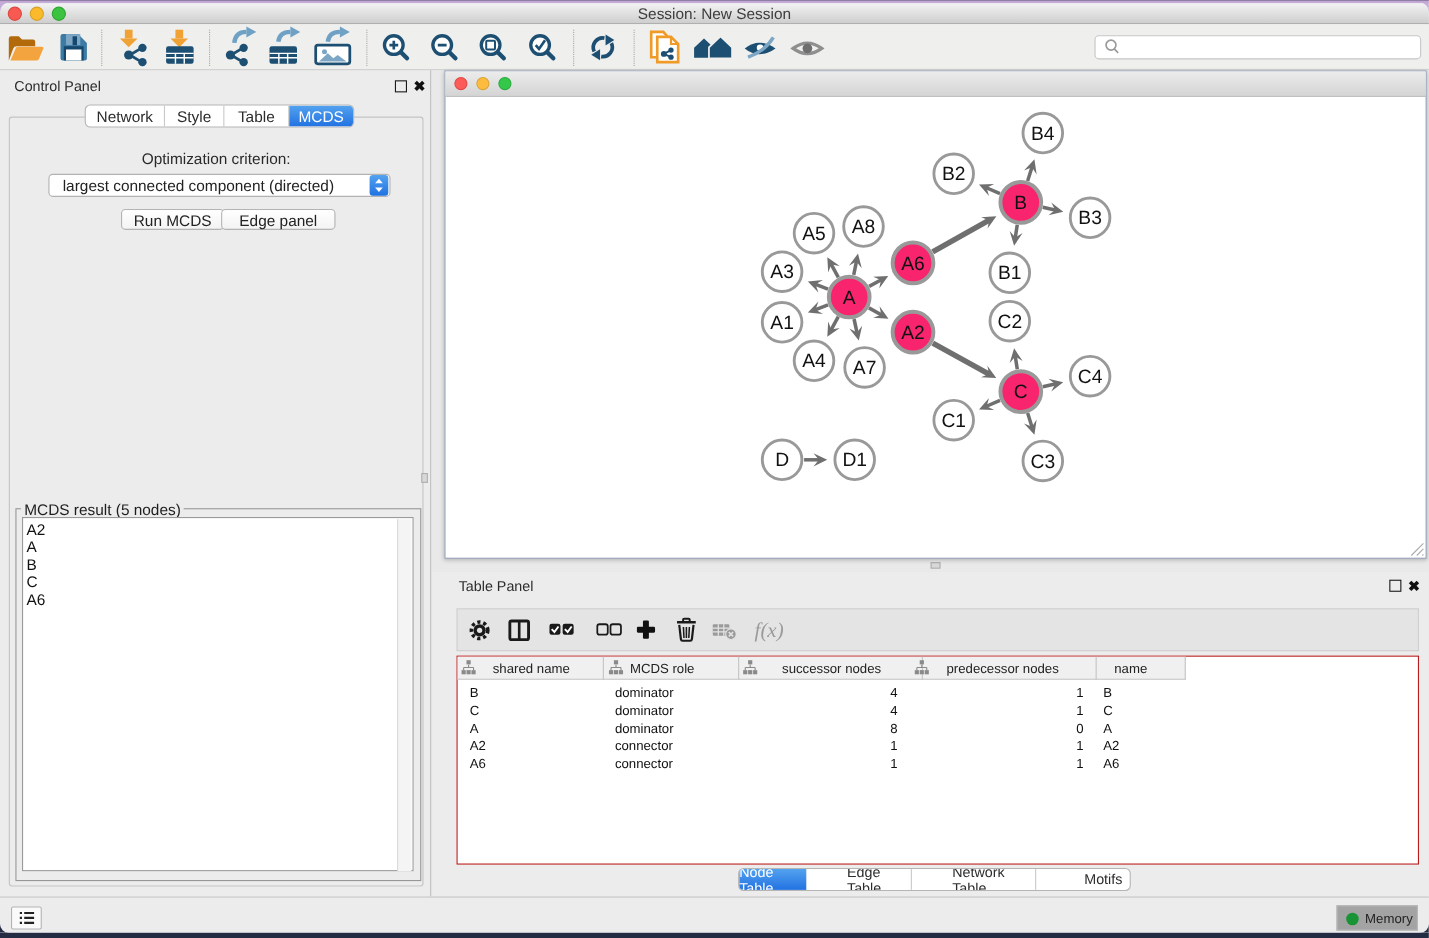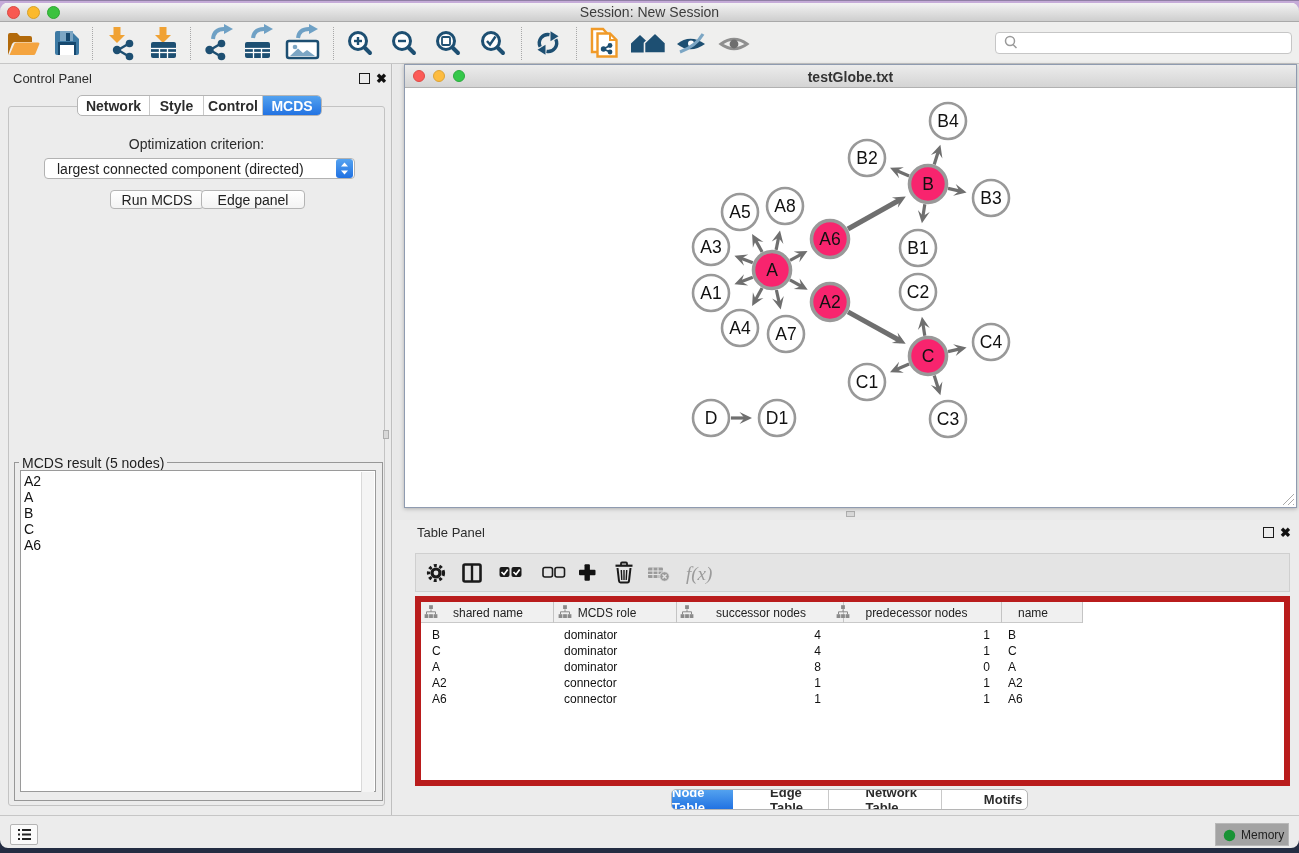--- a/index.html
+++ b/index.html
@@ -18,21 +18,21 @@
 #searchbox { left:995px; top:32px; width:297px; height:22px; background:#fff; border:1px solid #c6c6c6; border-radius:4px; }
 
 
 #cpanel { left:0; top:64px; width:392px; height:751px; background:#ececec; border-right:1px solid #bfbfbf; }
 #cpheader { left:13px; top:71px; font-size:13px; color:#2c2c2c; }
 .sqicon { width:11px; height:11px; border:1.5px solid #1a1a1a; background:transparent; }
 .xicon { font-size:13px; font-weight:bold; color:#111; line-height:13px; }
 #cpframe { left:8px; top:106px; width:377px; height:700px; border:1px solid #c3c3c3; border-radius:3px; }
 
 .seg { display:flex; height:21px; border:1px solid #b5b5b5; border-radius:5px; background:#fff; overflow:hidden; font-size:14px; color:#2c2c2c; }
-.seg div { display:flex; align-items:center; justify-content:center; border-right:1px solid #c9c9c9; height:100%;font-weight:bold; }
+.seg div { display:flex; align-items:center; justify-content:center; border-right:1px solid #c9c9c9; height:100%; }
 .seg div:last-child { border-right:none; }
 .seg .on { background:linear-gradient(#53a2ef,#2272e2); color:#fff; border-right:none; }
 
 #cptabs { left:77px; top:95px; width:245px; }
 #optlabel { left:0; top:136px; width:393px; text-align:center; font-size:14px; color:#2a2a2a; }
 #dropdown { left:44px; top:158px; width:311px; height:21px; background:#fff; border:1px solid #b2b2b2; border-radius:4px; font-size:14px; color:#222; }
 #dropdown .txt { position:absolute; left:12px; top:2px; }
 #dropstep { position:absolute; right:1px; top:0px; width:17px; height:19px; border-radius:3px; background:linear-gradient(#55a3f0,#2071e2); }
 .btn { height:19px; background:linear-gradient(#ffffff,#f3f3f3); border:1px solid #b4b4b4; border-radius:4px; font-size:14px; color:#222; display:flex; align-items:center; justify-content:center; }
 #runbtn { left:110px; top:190px; width:94px; }
@@ -50,21 +50,21 @@
 
 #netwin { left:404px; top:64px; width:893px; height:444px; background:#fff; border:1px solid #8f9bb0; box-shadow:0 1px 4px rgba(0,0,0,0.25); }
 #nettitle { left:0; top:0; width:891px; height:23px; background:linear-gradient(#ececec,#d4d4d4); border-bottom:1px solid #b1b1b1; position:absolute; }
 #nettext { width:100%; text-align:center; top:4px; font-size:14px; color:#333; font-weight:bold; position:absolute; }
 .nlight { width:12px; height:12px; border-radius:50%; top:5px; position:absolute; }
 
 
 #tpanel { left:393px; top:520px; width:906px; height:295px; background:#ececec; }
 #tpheader { left:24px; top:5px; font-size:13px; color:#2c2c2c; position:absolute; }
 #ttoolbar { left:22px; top:33px; width:875px; height:39px; background:#e4e4e4; border:1px solid #cfcfcf; position:absolute; }
-#ttable { left:22px; top:76px; width:875px; height:190px; background:#fff; border:6px solid #b91c1c; position:absolute; }
+#ttable { left:22px; top:76px; width:875px; height:190px; background:#fff; border:1px solid #b91c1c; position:absolute; }
 #thead { position:absolute; left:0; top:0; width:662px; height:21px; background:#f0f0f0; border-bottom:1px solid #c9c9c9; font-size:12px; color:#222; }
 .th { position:absolute; top:0; height:21px; border-right:1px solid #c4c4c4; display:flex; align-items:center; justify-content:center; }
 .trow { position:absolute; font-size:12px; color:#111; height:16px; line-height:16px; }
 #ttabs { left:278px; top:269px; width:357px; position:absolute; }
 
 
 #statusbar { left:0; top:815px; width:1299px; height:33px; background:#ececec; border-top:1px solid #c6c6c6; }
 #listbtn { left:10px; top:824px; width:28px; height:21px; background:#fafafa; border:1px solid #b4b4b4; border-radius:2px; }
 #membtn { left:1215px; top:823px; width:74px; height:23px; background:#a3a3a3; border:1px solid #b9b9b9; font-size:12px; color:#222; }
 #bottomstrip { left:0; top:848px; width:1299px; height:5px; background:#232c42; }
@@ -201,21 +201,21 @@
 </svg>
 
 <div class="abs" id="cpanel"></div>
 <div class="abs" id="cpheader">Control Panel</div>
 <div class="abs sqicon" style="left:359px; top:73px;"></div>
 <div class="abs xicon" style="left:376px; top:72px;">✖</div>
 <div class="abs" id="cpframe"></div>
 <div class="abs seg" id="cptabs">
   <div style="width:72px;">Network</div>
   <div style="width:54px;">Style</div>
-  <div style="width:59px;">Control</div>
+  <div style="width:59px;">Table</div>
   <div class="on" style="width:58px;">MCDS</div>
 </div>
 <div class="abs" id="optlabel">Optimization criterion:</div>
 <div class="abs" id="dropdown">
   <span class="txt">largest connected component (directed)</span>
   <span id="dropstep"><svg width="17" height="19">
         <path d="M8.5 3.5 L12 7.5 L5 7.5 Z" fill="#fff"></path>
         <path d="M8.5 15.5 L12 11.5 L5 11.5 Z" fill="#fff"></path>
       </svg></span>
 </div>
@@ -227,21 +227,20 @@
   <div class="rows">A2<br>A<br>B<br>C<br>A6</div>
   <div id="mcdssb"></div>
 </div>
 
 <div class="abs" id="rightbg"></div>
 <div class="abs" style="left:383px; top:430px; width:6px; height:9px; background:#d8d8d8; border:1px solid #aeaeae;"></div>
 <div class="abs" style="left:846px; top:511px; width:9px; height:6px; background:#d8d8d8; border:1px solid #aeaeae;"></div>
 
 <div class="abs" id="netwin">
   <div id="nettitle"></div>
-  <div id="nettext">testGlobe.txt</div>
   <div class="nlight" style="left:8px; background:#fc5b57; border:0.5px solid #dd4c48;"></div>
   <div class="nlight" style="left:28px; background:#fdbc40; border:0.5px solid #dba438;"></div>
   <div class="nlight" style="left:48px; background:#34c84a; border:0.5px solid #2cab40;"></div>
   <svg id="graph" width="891" height="419" style="position:absolute; left:0; top:24px;">
       <line x1="347.8" y1="188.2" x2="334.7" y2="193.2" stroke="#6f6f6f" stroke-width="3.2"></line>
       <polygon points="329.4,195.2 339,185.2 336.4,192.5 343.2,196.4" fill="#6f6f6f"></polygon>
       <line x1="384.9" y1="190.9" x2="397.7" y2="198" stroke="#6f6f6f" stroke-width="3.2"></line>
       <polygon points="402.7,200.7 388.8,199.9 396.1,197.1 394.6,189.4" fill="#6f6f6f"></polygon>
       <line x1="347.8" y1="173.8" x2="334.7" y2="168.8" stroke="#6f6f6f" stroke-width="3.2"></line>
       <polygon points="329.4,166.8 343.2,165.6 336.4,169.5 339,176.8" fill="#6f6f6f"></polygon>

